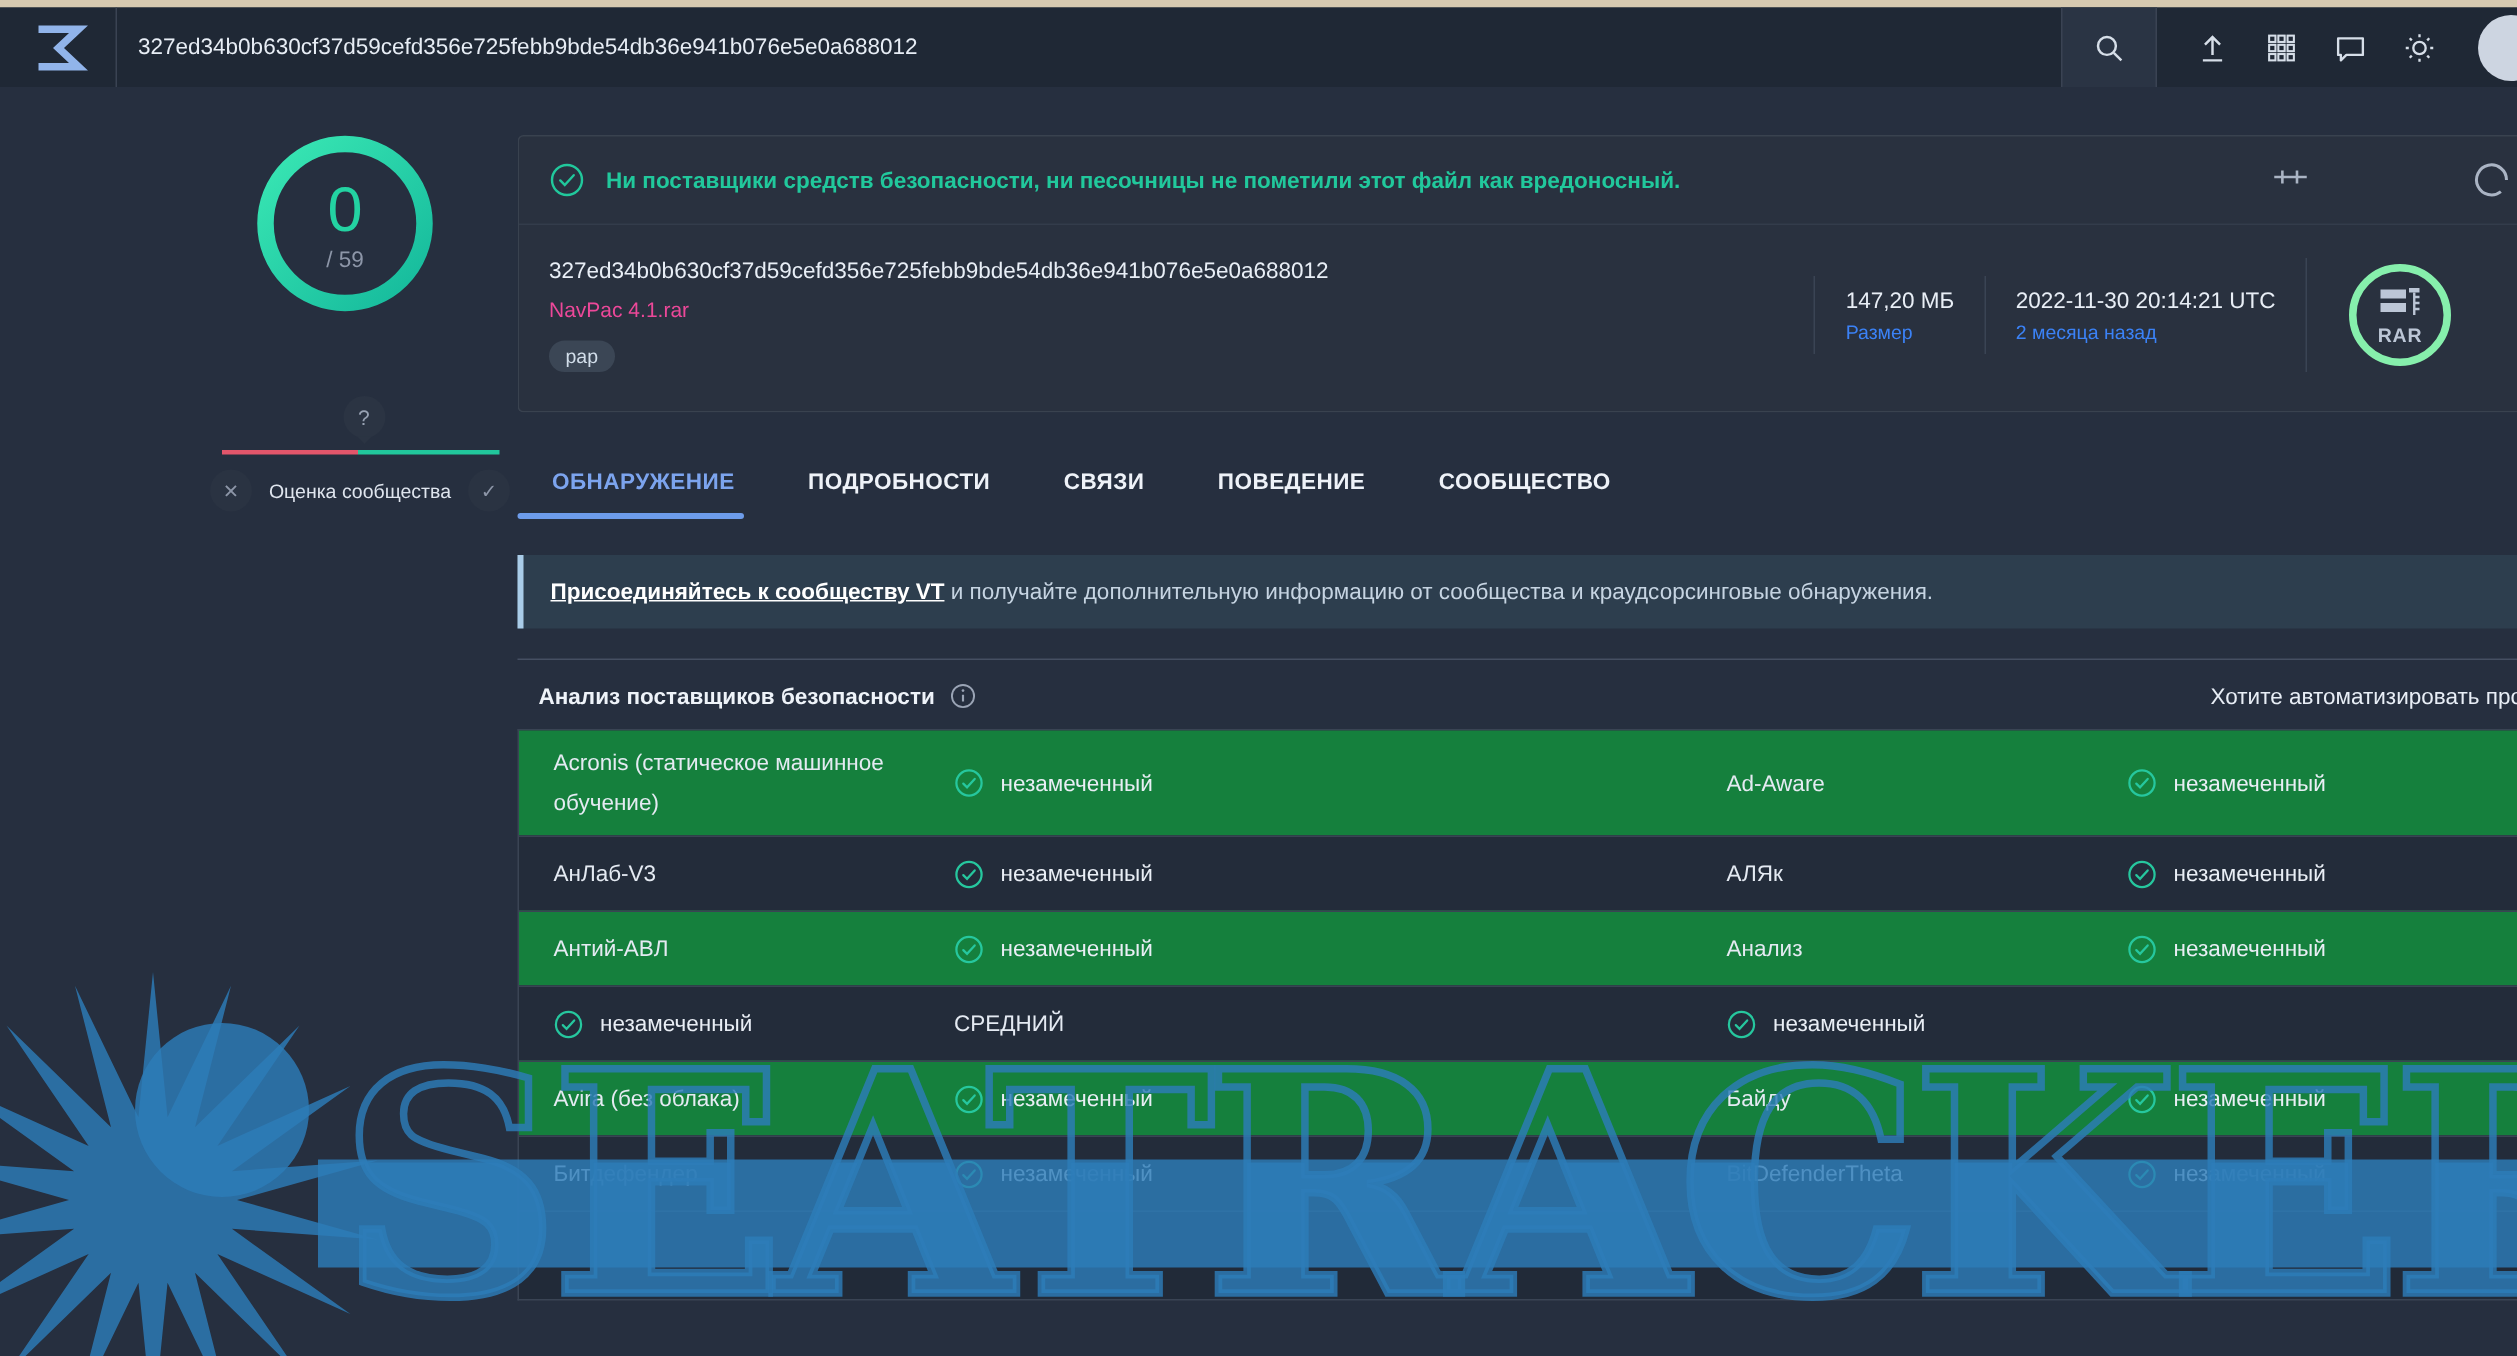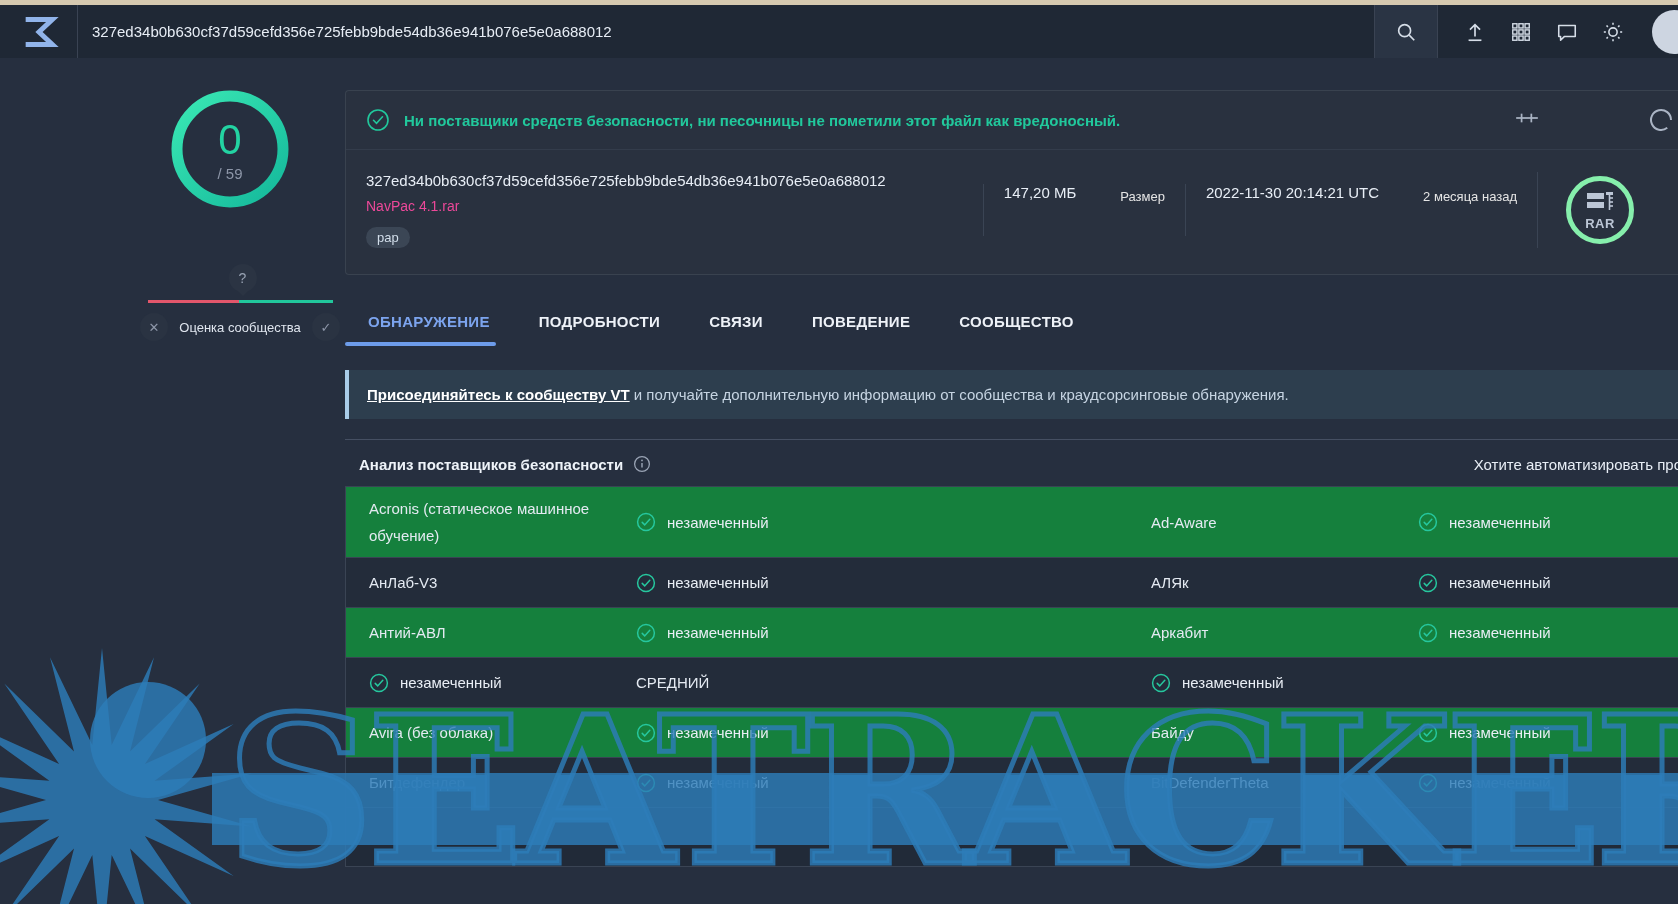--- a/index.html
+++ b/index.html
@@ -61,23 +61,23 @@
   .verdict-text { color:#21c89c; font-weight:bold; font-size:15px; }
   .banner-icons { position:absolute; top:14px; left:1168px; display:flex; gap:106px; color:#aab4c4;}
   .file-section { display:flex; padding:22px 0 26px 20px; }
   .file-info { flex:1; min-width:0; }
   .file-hash { font-size:15px; color:#e8eef6; margin-bottom:9px; word-break:break-all; }
   .file-name { font-size:14px; color:#ec4899; }
   .tag-pill { display:inline-block; margin-top:13px; background:#3b4655; color:#d2deea;
     font-size:13px; padding:3px 11px; border-radius:11px; cursor:pointer; }
   .file-meta { display:flex; align-items:center; flex:none; padding-right:8px; }
   .meta-block { padding:0 20px; border-left:1px solid #3a4454; min-height:52px;
-    display:flex; flex-direction:row; justify-content:center; }
+    display:flex; flex-direction:column; justify-content:center; }
   .meta-value { font-size:15px; color:#e8eef6; white-space:nowrap; }
-  .meta-label { font-size:13px; color:#e5e5e5; margin-top:5px; white-space:nowrap;margin-left:44px;}
+  .meta-label { font-size:13px; color:#3b82f6; margin-top:5px; white-space:nowrap;}
   .ftype-wrap { padding:0 36px 0 28px; border-left:1px solid #3a4454; min-height:76px;
     display:flex; align-items:center; }
   .ftype-circle { width:68px; height:68px; border-radius:50%; border:5px solid #86efac;
     display:flex; flex-direction:column; align-items:center; justify-content:center; gap:2px; color:#bcc6d6; }
   .ftype-label { font-size:13px; font-weight:bold; letter-spacing:0.5px; }
   
   .tabs { display:flex; gap:49px; margin-top:38px; padding-left:23px; }
   .tab { font-size:15px; font-weight:bold; letter-spacing:0.3px; color:#eef2f8;
     position:relative; cursor:pointer; padding-bottom:16px; }
   .tab.active { color:#7ca4ee; }
@@ -332,21 +332,21 @@
         </div>
         <div class="vrow light">
           <div class="vname">Антий-АВЛ</div>
           <div class="vstatus">
             <svg width="20" height="20" viewBox="0 0 20 20">
               <circle cx="10" cy="10" r="8.4" fill="none" stroke="#26c79e" stroke-width="1.5"></circle>
               <path d="M6.2 10.4 l2.5 2.5 l5.1-5.6" fill="none" stroke="#26c79e" stroke-width="1.5" stroke-linecap="round"></path>
             </svg>
             <span>незамеченный</span>
           </div>
-          <div class="vname">Аркабит</div>
+          <div class="vname">Анализ</div>
           <div class="vstatus">
             <svg width="20" height="20" viewBox="0 0 20 20">
               <circle cx="10" cy="10" r="8.4" fill="none" stroke="#26c79e" stroke-width="1.5"></circle>
               <path d="M6.2 10.4 l2.5 2.5 l5.1-5.6" fill="none" stroke="#26c79e" stroke-width="1.5" stroke-linecap="round"></path>
             </svg>
             <span>незамеченный</span>
           </div>
         </div>
         <div class="vrow dark">
           <div class="vstatus">

